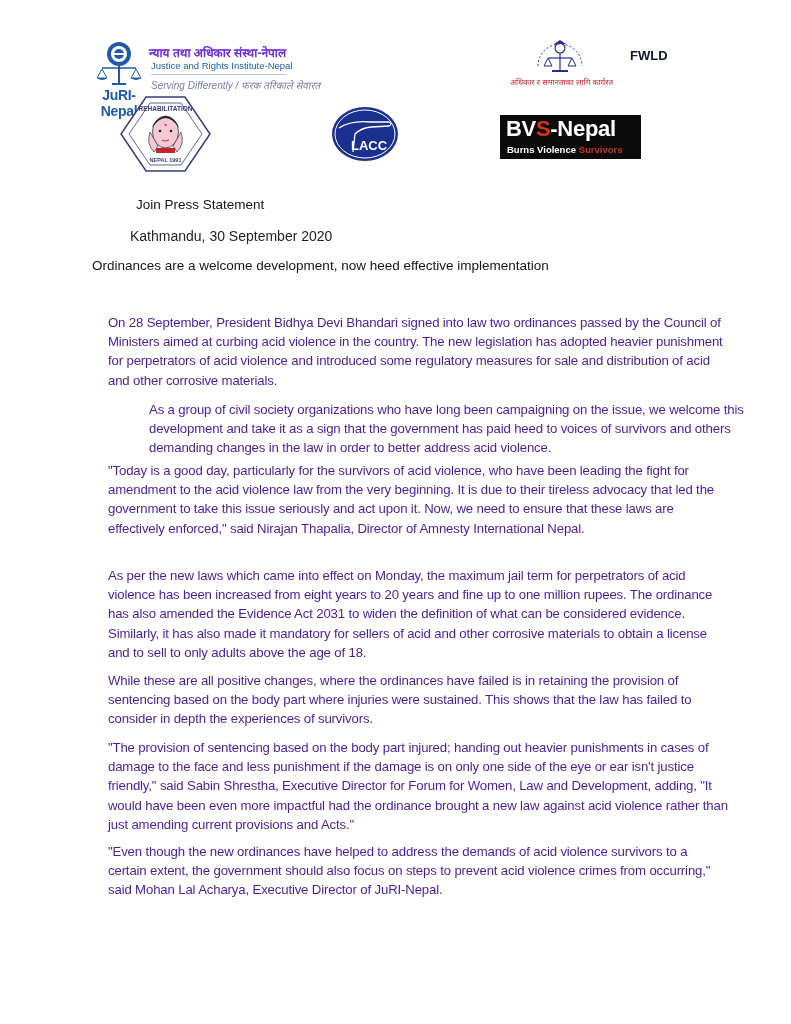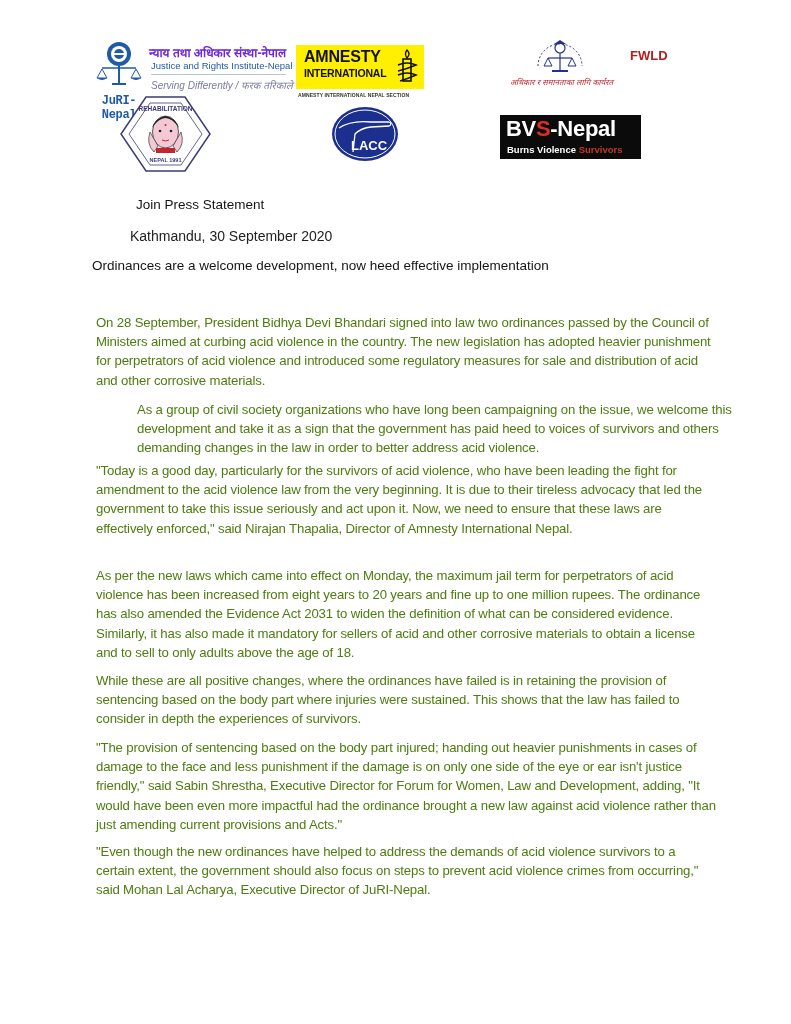--- a/index.html
+++ b/index.html
@@ -4,39 +4,39 @@
 <style>
   html, body { margin: 0; padding: 0; background: #ffffff; }
   body { width: 791px; height: 1024px; position: relative; overflow: hidden; font-family: "Liberation Sans", sans-serif; color: #1a1a1a; }
 
   .logos { position: absolute; left: 0; top: 0; width: 791px; height: 180px; }
   .logo { position: absolute; }
 
   
   .juri { left: 94px; top: 40px; width: 200px; height: 60px; }
   .juri .emblem { position: absolute; left: 0; top: 0; width: 50px; height: 56px; }
-  .juri .emblem-label { position: absolute; left: 0; top: 54px; width: 50px; font-size: 12px; font-weight: bold; color: #1f5aa6; text-align: center; letter-spacing: -0.3px; font-family: Liberation Mono, monospace; }
+  .juri .emblem-label { position: absolute; left: 0; top: 47px; width: 50px; font-size: 14px; font-weight: bold; color: #1f5aa6; text-align: center; letter-spacing: -0.3px; }
   .juri .nep { position: absolute; left: 55px; top: 4px; font-size: 12px; color: #6d28d9; font-weight: bold; white-space: nowrap; }
   .juri .eng { position: absolute; left: 57px; top: 20px; font-size: 9.5px; color: #1f5aa6; white-space: nowrap; }
   .juri .rule { position: absolute; left: 57px; top: 34px; width: 135px; height: 1px; background: #b7c5d8; }
   .juri .tag { position: absolute; left: 57px; top: 38px; font-size: 10px; color: #7a7aa0; font-style: italic; white-space: nowrap; }
 
   
   .amnesty { left: 296px; top: 45px; width: 128px; height: 54px; }
   .amnesty .box { position: absolute; left: 0; top: 0; width: 128px; height: 44px; background: #ffef00; }
   .amnesty .l1 { position: absolute; left: 8px; top: 3px; font-size: 16px; font-weight: 900; color: #111; letter-spacing: -0.2px; }
   .amnesty .l2 { position: absolute; left: 8px; top: 22px; font-size: 10.5px; font-weight: 900; color: #111; letter-spacing: -0.2px; }
   .amnesty .candle { position: absolute; left: 100px; top: 4px; width: 22px; height: 36px; }
   .amnesty .sub { position: absolute; left: 2px; top: 47px; font-size: 5px; font-weight: bold; color: #333; white-space: nowrap; letter-spacing: 0.1px; }
 
   
   .fwld { left: 510px; top: 32px; width: 160px; height: 75px; }
   .fwld .seal { position: absolute; left: 22px; top: 0; width: 56px; height: 46px; }
-  .fwld .name { position: absolute; left: 84px; top: 16px; font-size: 13px; font-weight: bold; color: #b91c1c; padding-left: 36px; }
-  .fwld .tag { position: absolute; left: 0; top: 44px; font-size: 8px; color: #c0262d; white-space: nowrap; font-style: italic; }
+  .fwld .name { position: absolute; left: 84px; top: 16px; font-size: 13px; font-weight: bold; color: #0f172a; padding-left: 36px; }
+  .fwld .tag { position: absolute; left: 0; top: 44px; font-size: 8px; color: #c0262d; white-space: nowrap; }
 
   
   .wrc { left: 118px; top: 94px; width: 95px; height: 80px; }
 
   
   .lacc { left: 331px; top: 106px; width: 68px; height: 56px; }
 
   
   .bvs { left: 500px; top: 115px; width: 141px; height: 44px; }
   .bvs .box { position: absolute; left: 0; top: 0; width: 141px; height: 44px; background: #0b0b0b; }
@@ -45,21 +45,21 @@
   .bvs .t2 { position: absolute; left: 7px; top: 29px; font-size: 9.5px; font-weight: bold; color: #ffffff; white-space: nowrap; }
   .bvs .t2 .s { color: #c23a2a; }
 
   
   .doc { position: absolute; left: 92px; top: 195px; width: 620px; }
   .heading { font-size: 13.5px; color: #151515; margin: 0; line-height: 20px; }
   .h-press { position: absolute; top: 0; left: 0; margin-left: 44px; }
   .h-date { position: absolute; top: 31px; left: 0; font-size: 14px; color: #222; margin-left: 38px; }
   .h-title { position: absolute; top: 61px; left: 0; }
 
-  .para { position: absolute; left: 4px; width: 620px; margin: 0; font-size: 13.2px; line-height: 19.2px; color: #4d7c0f; font-family: "Liberation Sans Narrow", "Liberation Sans", sans-serif; letter-spacing: -0.15px; }
+  .para { position: absolute; left: 16px; width: 620px; margin: 0; font-size: 13.2px; line-height: 19.2px; color: #4c1d95; font-family: "Liberation Sans Narrow", "Liberation Sans", sans-serif; letter-spacing: -0.15px; }
   .p1 { top: 118px; }
   .p2 { top: 205px; margin-left: 41px; }
   .p3 { top: 266px; }
   .p4 { top: 371px; }
   .p5 { top: 476px; }
   .p6 { top: 543px; }
   .p7 { top: 647px; }
 </style>
 </head>
 <body>
@@ -80,32 +80,20 @@
       <path d="M37 38 Q42 42 47 38" fill="#1f5aa6"></path>
       <rect x="18" y="43" width="14" height="2" fill="#1f5aa6"></rect>
     </svg>
     <div class="emblem-label">JuRI-Nepal</div>
     <div class="nep">न्याय तथा अधिकार संस्था-नेपाल</div>
     <div class="eng">Justice and Rights Institute-Nepal</div>
     <div class="rule"></div>
     <div class="tag">Serving Differently / फरक तरिकाले सेवारत</div>
   </div>
 
-  <div class="logo amnesty">
-    <div class="box"></div>
-    <div class="l1">AMNESTY</div>
-    <div class="l2">INTERNATIONAL</div>
-    <svg class="candle" viewBox="0 0 22 36">
-      <path d="M11 1 Q15 5 11 9 Q8 5 11 1 Z" fill="none" stroke="#111" stroke-width="1.3"></path>
-      <rect x="7" y="10" width="8" height="22" fill="none" stroke="#111" stroke-width="1.6"></rect>
-      <path d="M2 16 Q11 12 20 16 Q11 20 2 22" fill="none" stroke="#111" stroke-width="1.5"></path>
-      <path d="M2 26 Q11 22 20 26 Q11 30 4 32" fill="none" stroke="#111" stroke-width="1.5"></path>
-    </svg>
-    <div class="sub">AMNESTY INTERNATIONAL NEPAL SECTION</div>
-  </div>
 
   <div class="logo fwld">
     <svg class="seal" viewBox="0 0 56 46">
       <path d="M6 34 A22 22 0 0 1 50 34" fill="none" stroke="#25308c" stroke-width="1" stroke-dasharray="2 2"></path>
       <circle cx="28" cy="16" r="5" fill="none" stroke="#25308c" stroke-width="1.2"></circle>
       <path d="M22 12 L28 8 L34 12 Z" fill="#25308c"></path>
       <line x1="28" y1="21" x2="28" y2="38" stroke="#25308c" stroke-width="1.2"></line>
       <line x1="16" y1="26" x2="40" y2="26" stroke="#25308c" stroke-width="1.2"></line>
       <path d="M12 34 L16 26 L20 34 Z" fill="none" stroke="#25308c" stroke-width="1"></path>
       <path d="M36 34 L40 26 L44 34 Z" fill="none" stroke="#25308c" stroke-width="1"></path>

